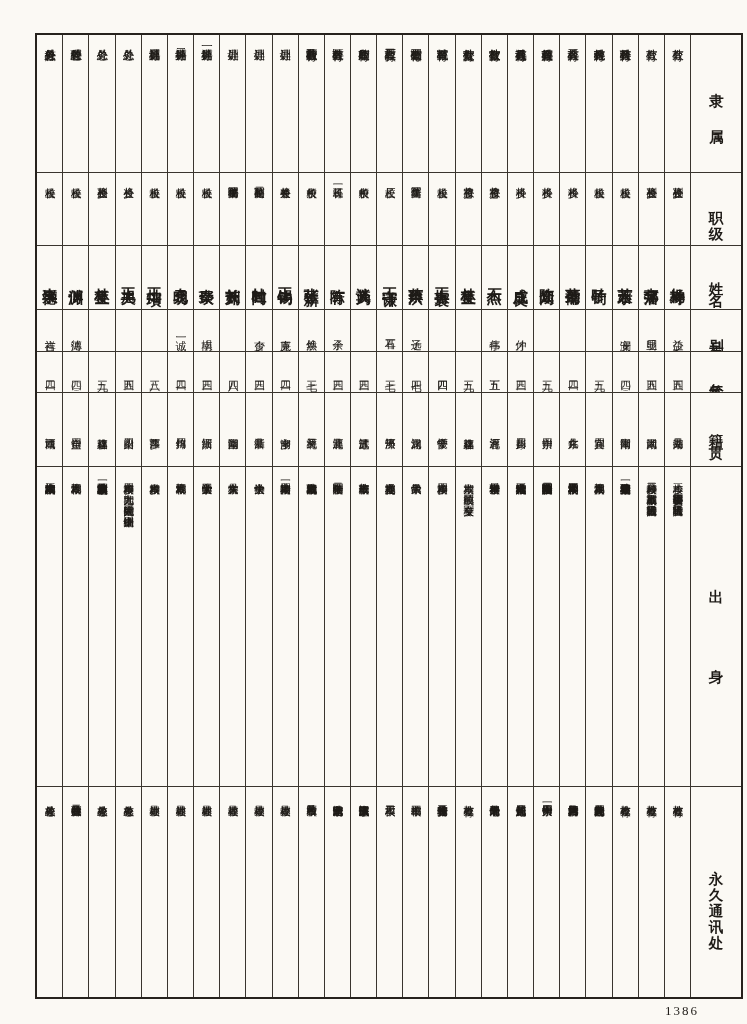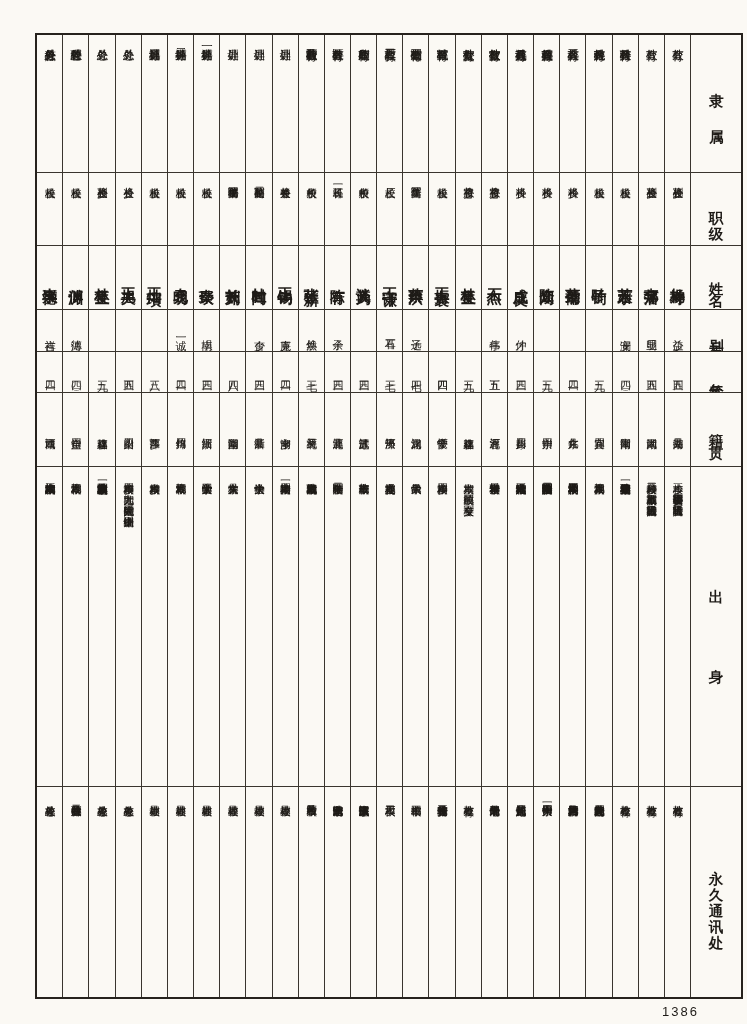--- a/index.html
+++ b/index.html
@@ -61,21 +61,21 @@
   .header-col .h-age{letter-spacing:1px;}
   .header-col .h-native{letter-spacing:14px;padding-top:10px;}
   .header-col .h-bg{letter-spacing:80px;padding-top:60px;}
   .header-col .h-contact{letter-spacing:16px;padding-top:14px;}
   .page-number{
     position:absolute;
     right:48px;bottom:5px;
     font-size:13px;
     letter-spacing:2px;
     color:#2a2username620;
-    font-family:Liberation Sans, sans-serif;
+    font-family:Liberation Serif, serif;
   }
 </style>
 </head>
 <body>
 
 <div class="paper">
 
   <div class="rtable" id="columns">
 
     <div class="col header-col">

